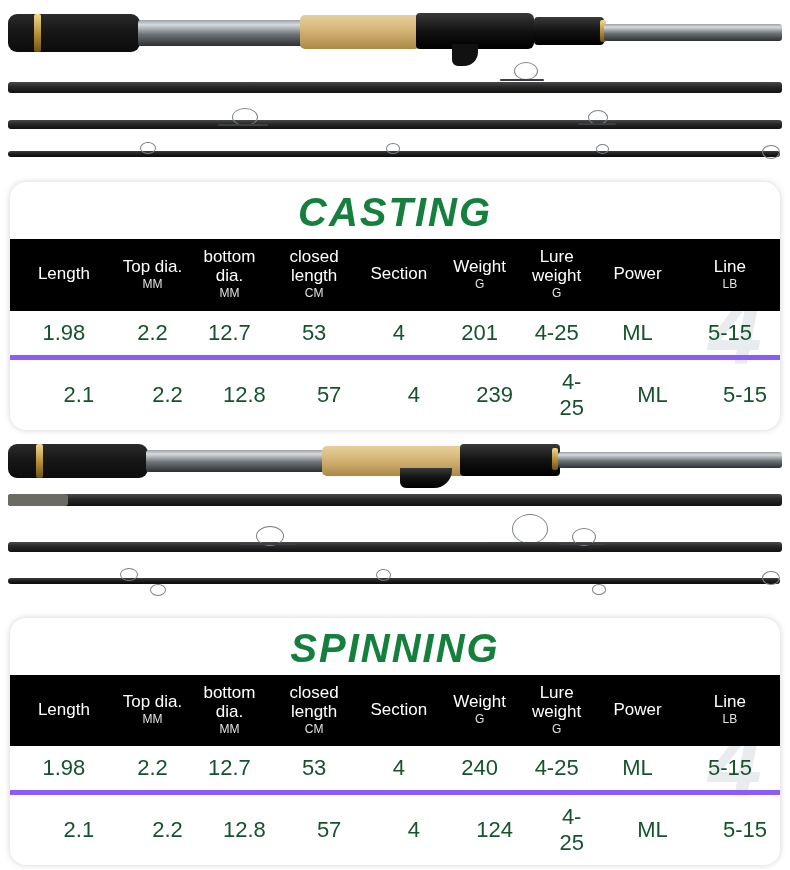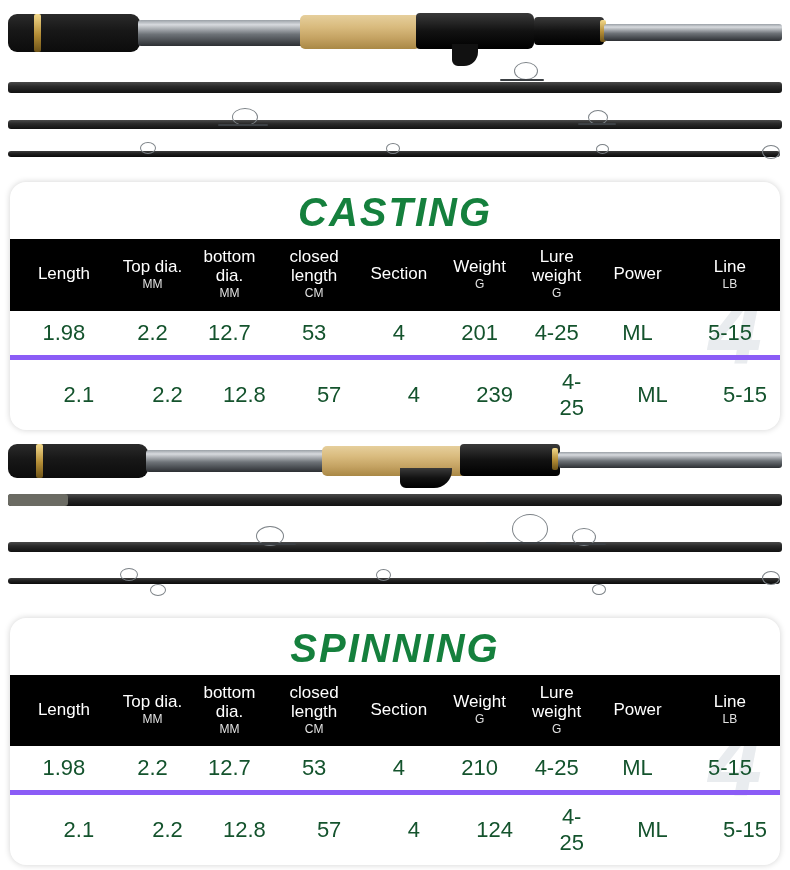--- a/index.html
+++ b/index.html
@@ -270,21 +270,21 @@
           <th style="width:13%"><span>Line</span><span class="unit">LB</span></th>
         </tr>
       </thead>
       <tbody>
         <tr>
           <td>1.98</td>
           <td>2.2</td>
           <td>12.7</td>
           <td>53</td>
           <td>4</td>
-          <td>210</td>
+          <td>240</td>
           <td>4-25</td>
           <td>ML</td>
           <td>5-15</td>
         </tr>
         <tr>
           <td>2.1</td>
           <td>2.2</td>
           <td>12.8</td>
           <td>57</td>
           <td>4</td>

